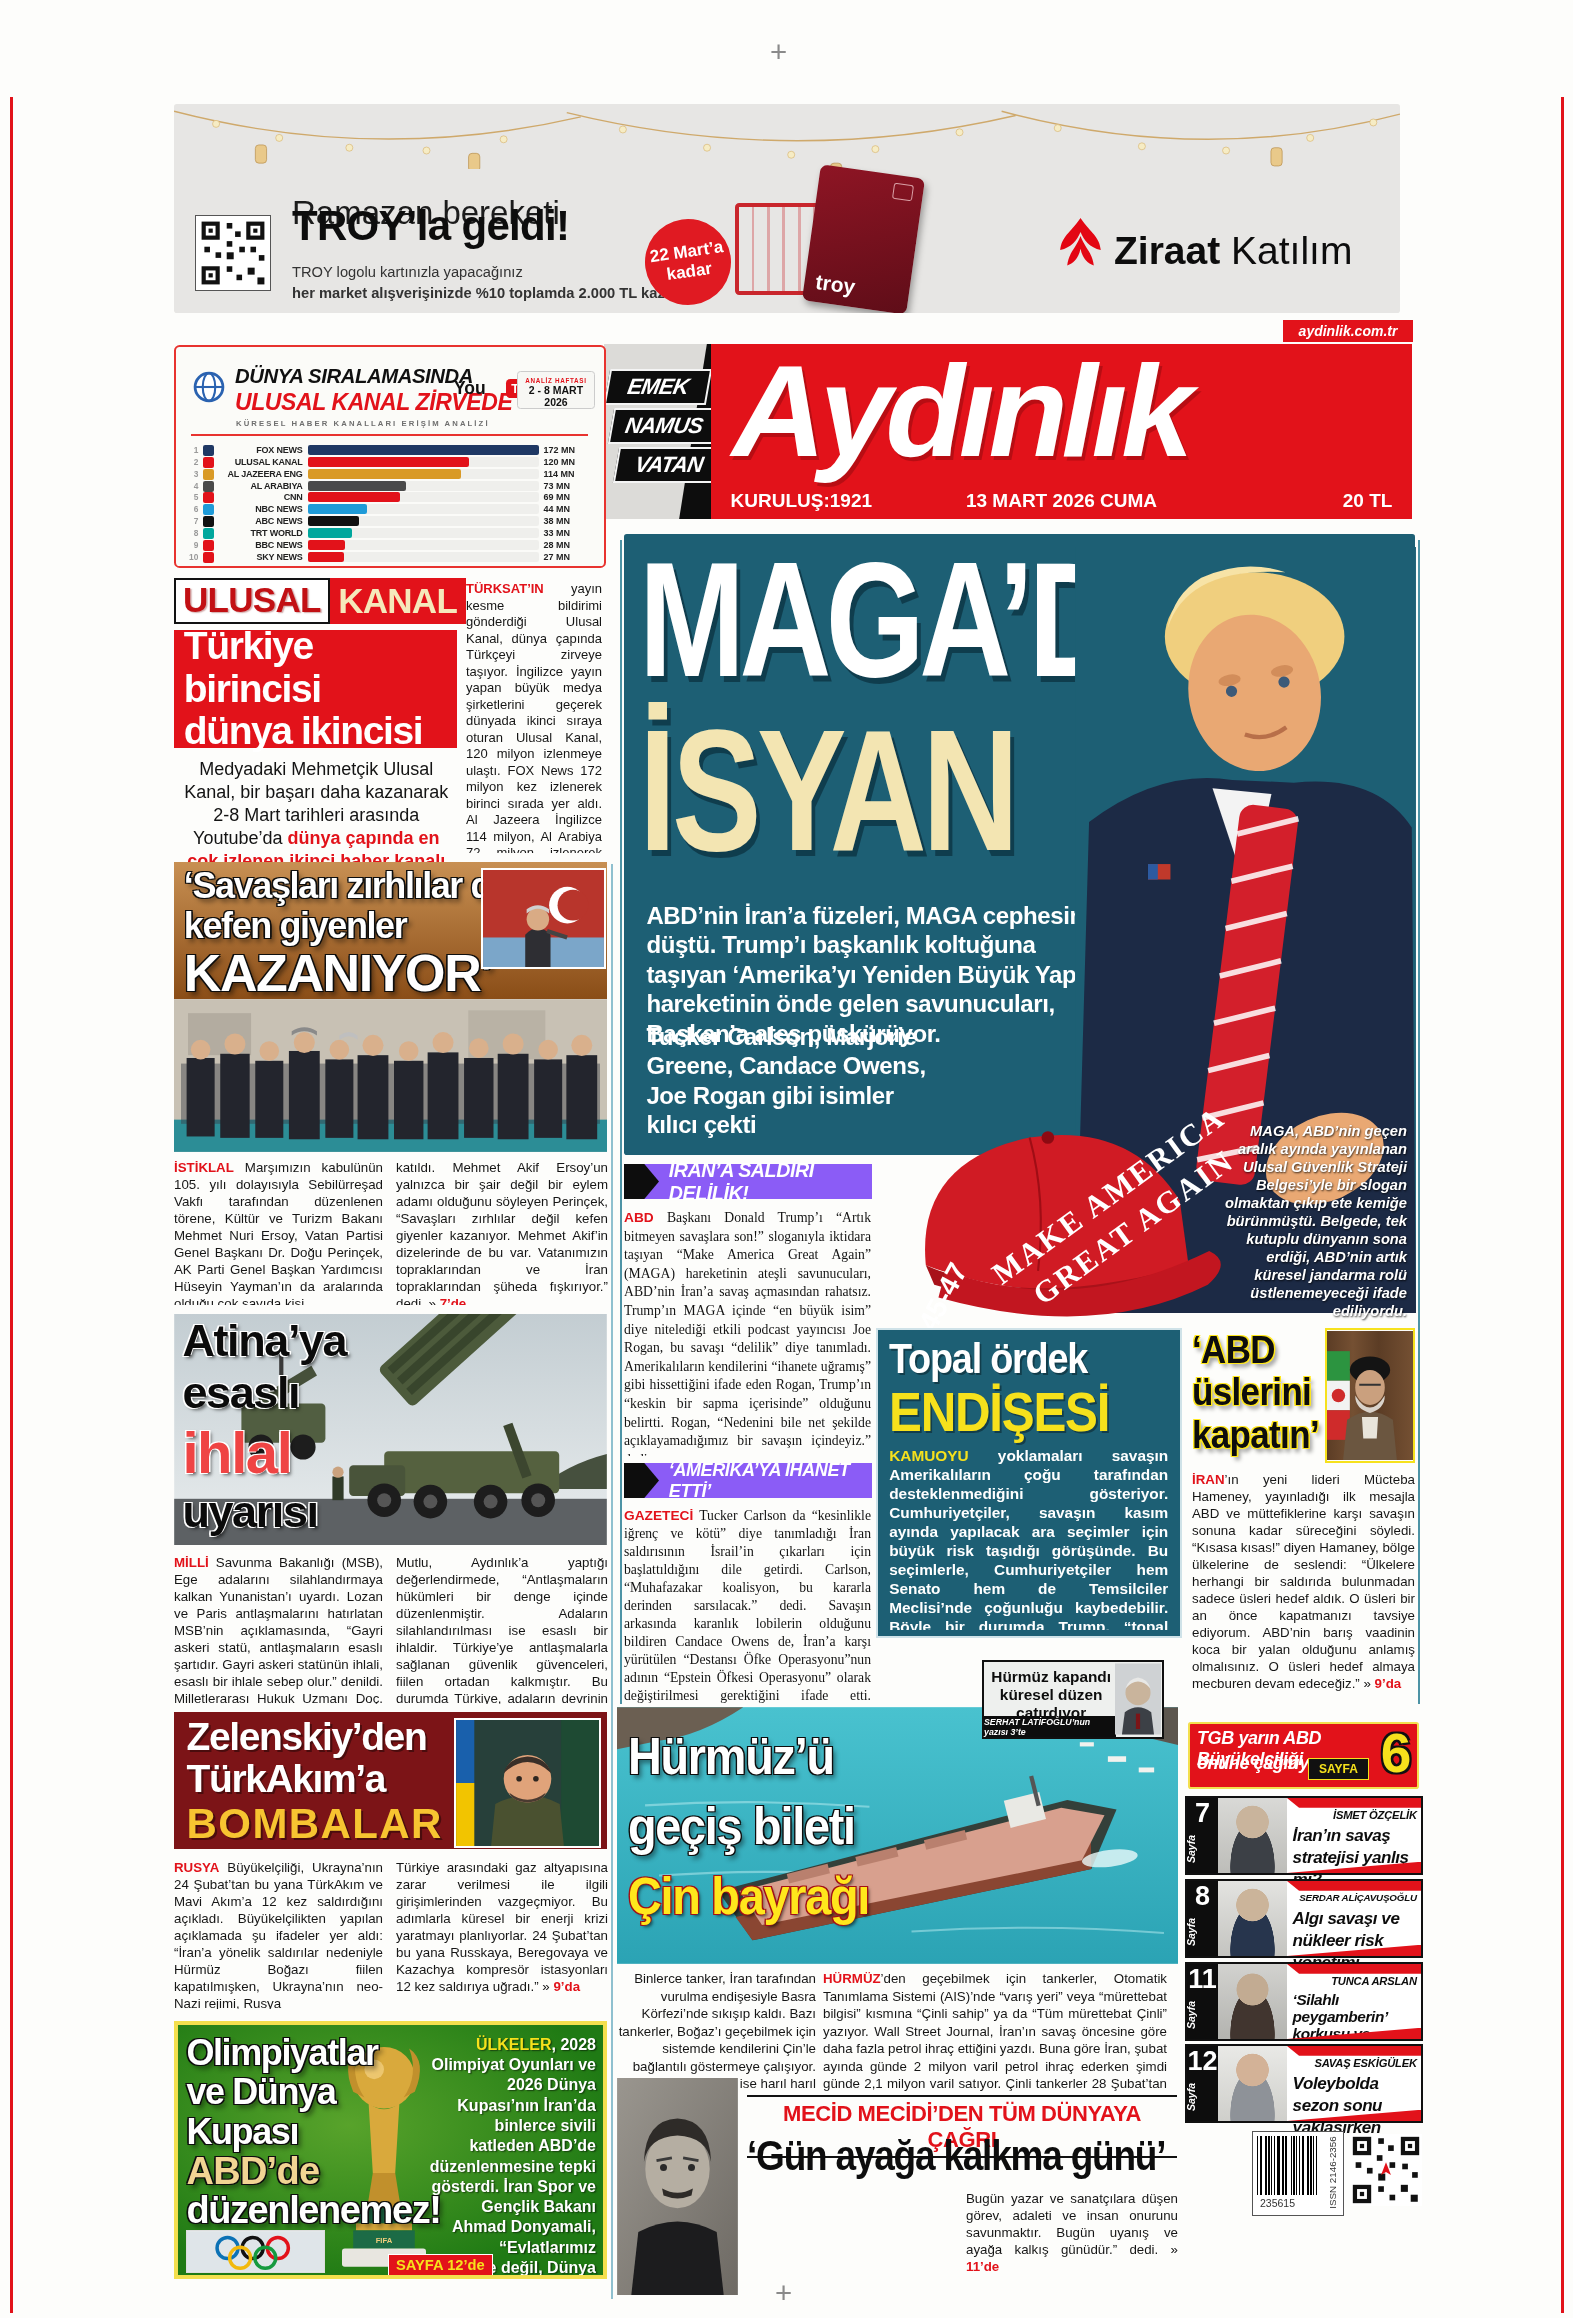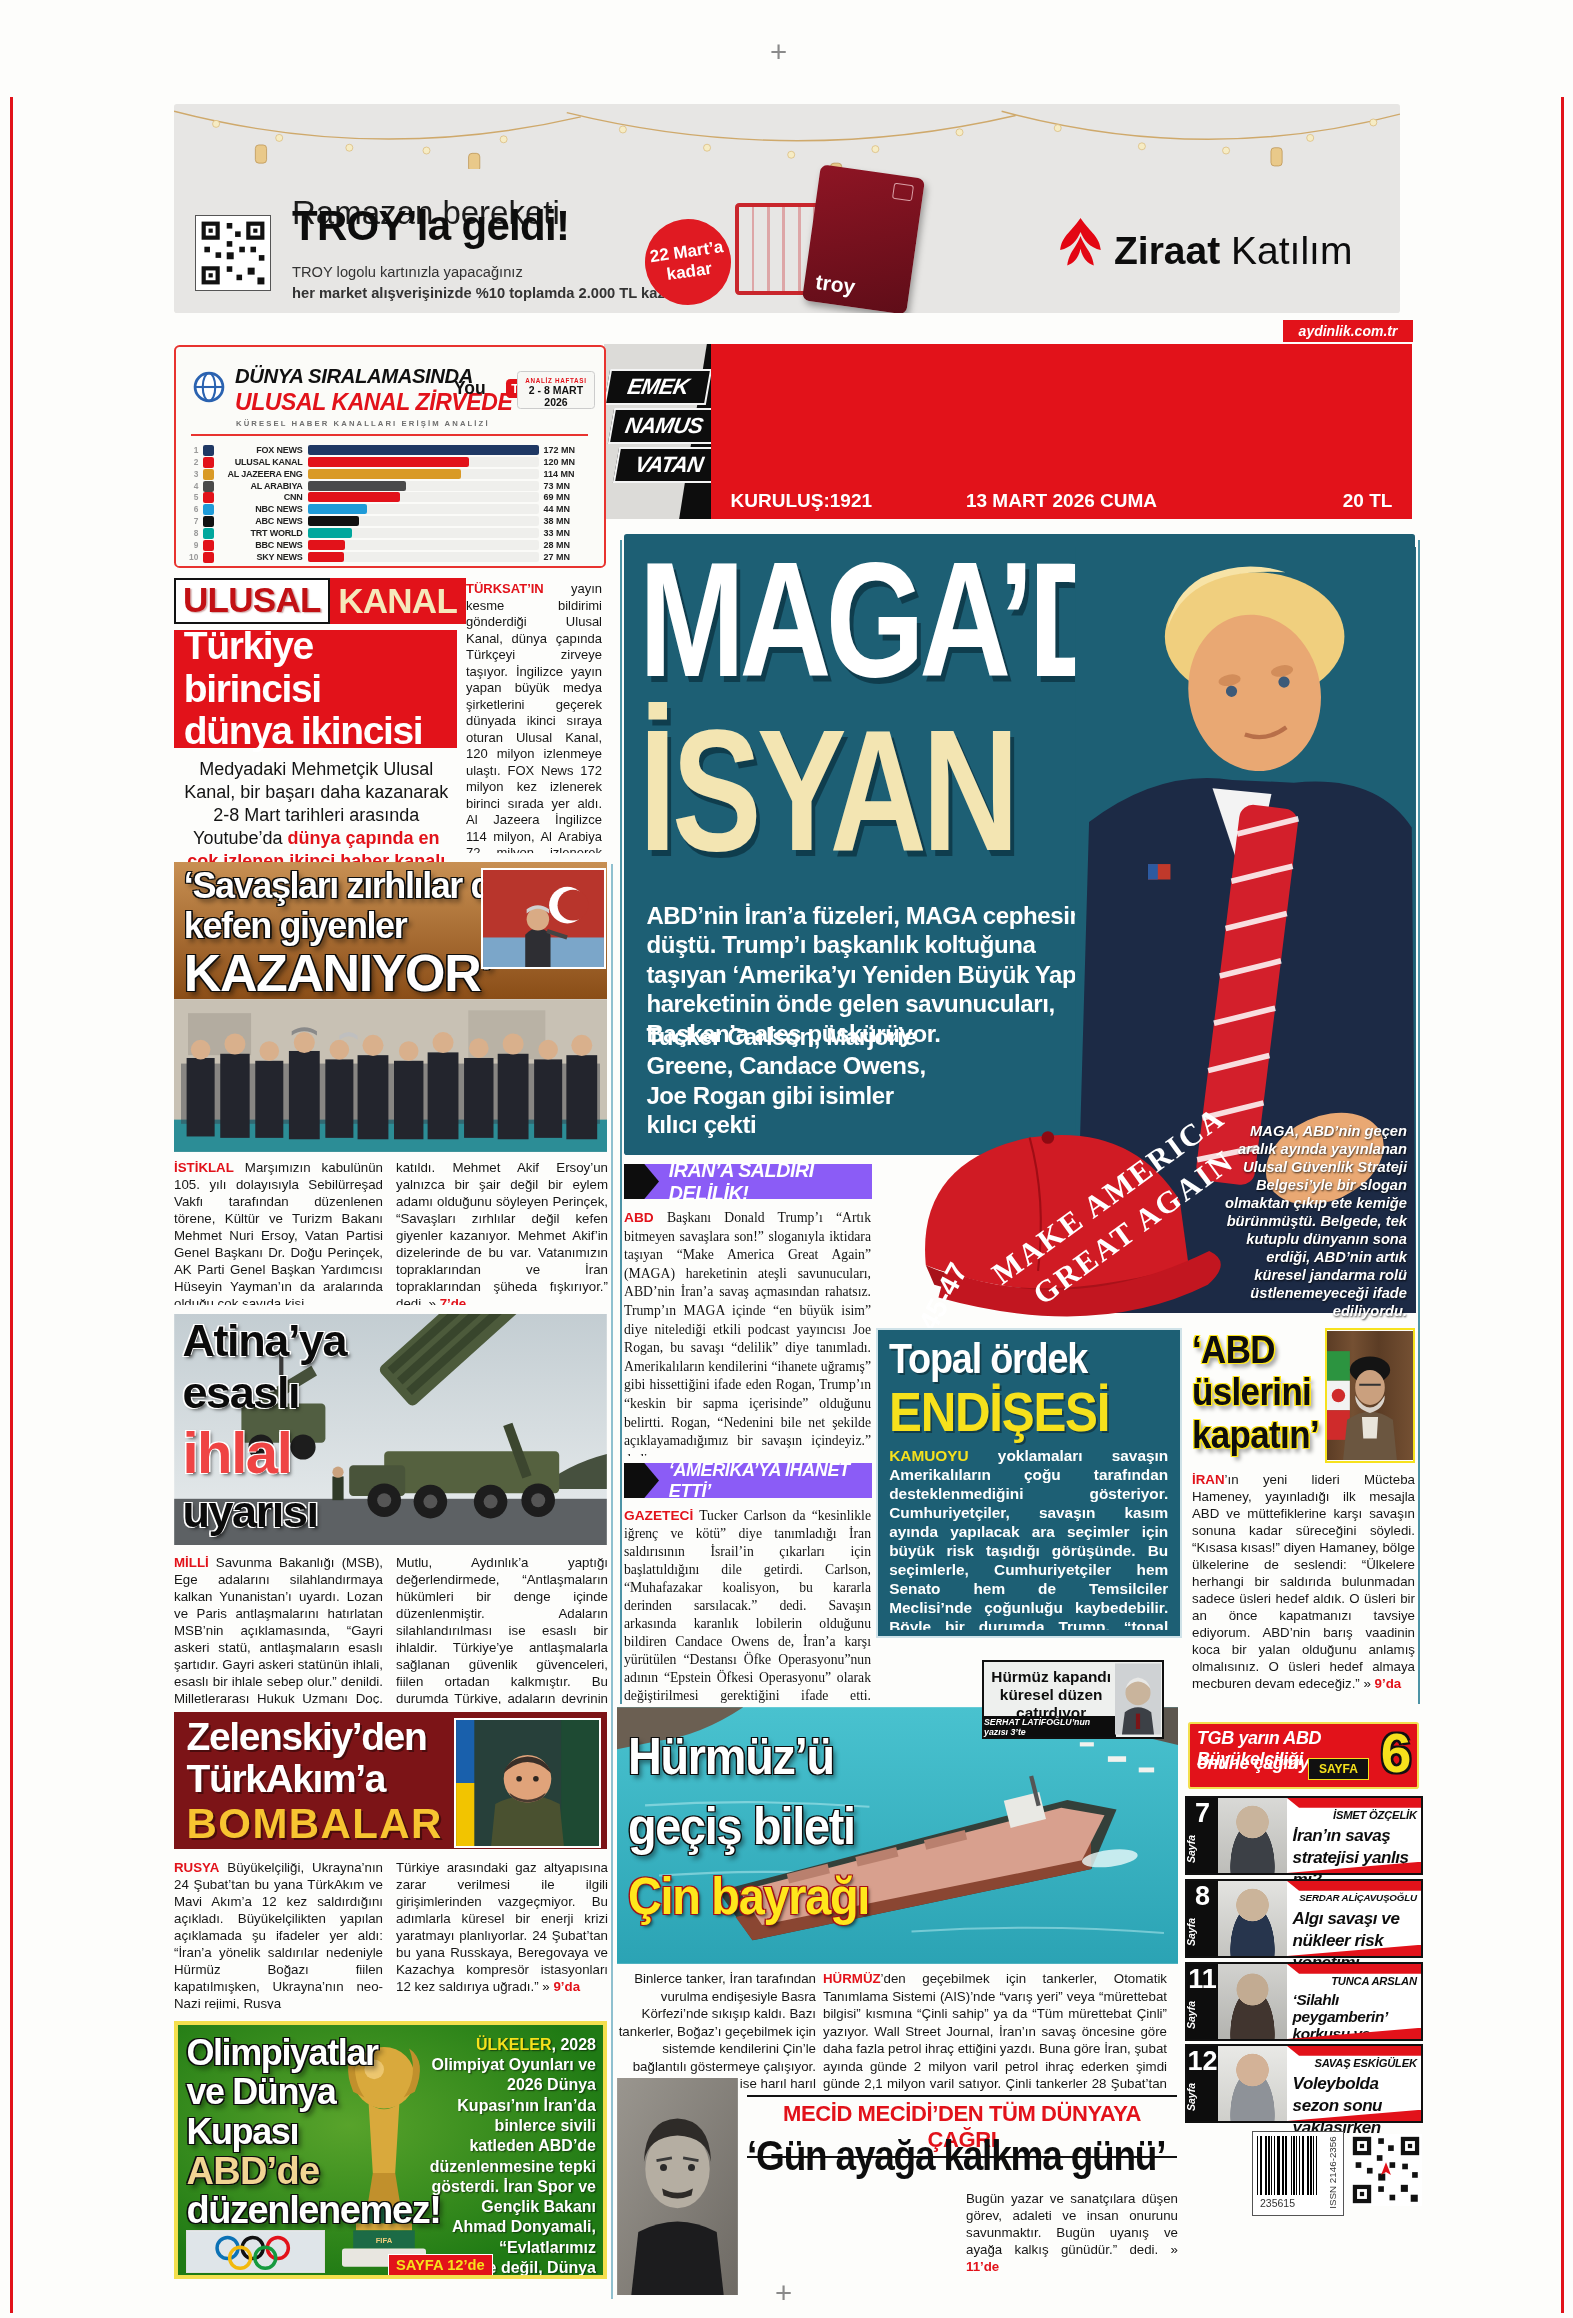--- a/index.html
+++ b/index.html
@@ -185,20 +185,21 @@
   <div class="abs slog" style="left:607px;top:369px;width:98px;height:32px;">
       <span>EMEK</span>
     </div>
   <div class="abs slog" style="left:611px;top:408px;width:102px;height:32px;">
       <span>NAMUS</span>
     </div>
   <div class="abs slog" style="left:616px;top:447px;width:102px;height:32px;">
       <span>VATAN</span>
     </div>
   <div id="mastRed" class="abs" style="left:711px;top:344px;width:701px;height:175px;">
+    <div id="mastTitle" class="abs" style="left:21px;top:-8.4px;">Aydınlık</div>
     <div class="abs maststrip" style="left:19.6px;bottom:7px;">KURULUŞ:1921</div>
     <div class="abs maststrip" style="left:0;right:0;bottom:7px;text-align:center;">13 MART 2026 CUMA</div>
     <div class="abs maststrip" style="right:19.6px;bottom:7px;">20 TL</div>
   </div>
 
   <div id="chartBox" class="abs" style="left:174px;top:345px;width:428px;height:219px;">
     <svg class="abs" style="left:17px;top:24px;" width="32" height="32" viewBox="0 0 46 46">
       <circle cx="23" cy="23" r="20" fill="#fff" stroke="#2a62b0" stroke-width="4"></circle>
       <ellipse cx="23" cy="23" rx="9" ry="20" fill="none" stroke="#2a62b0" stroke-width="3"></ellipse>
       <line x1="3" y1="23" x2="43" y2="23" stroke="#2a62b0" stroke-width="3"></line>

